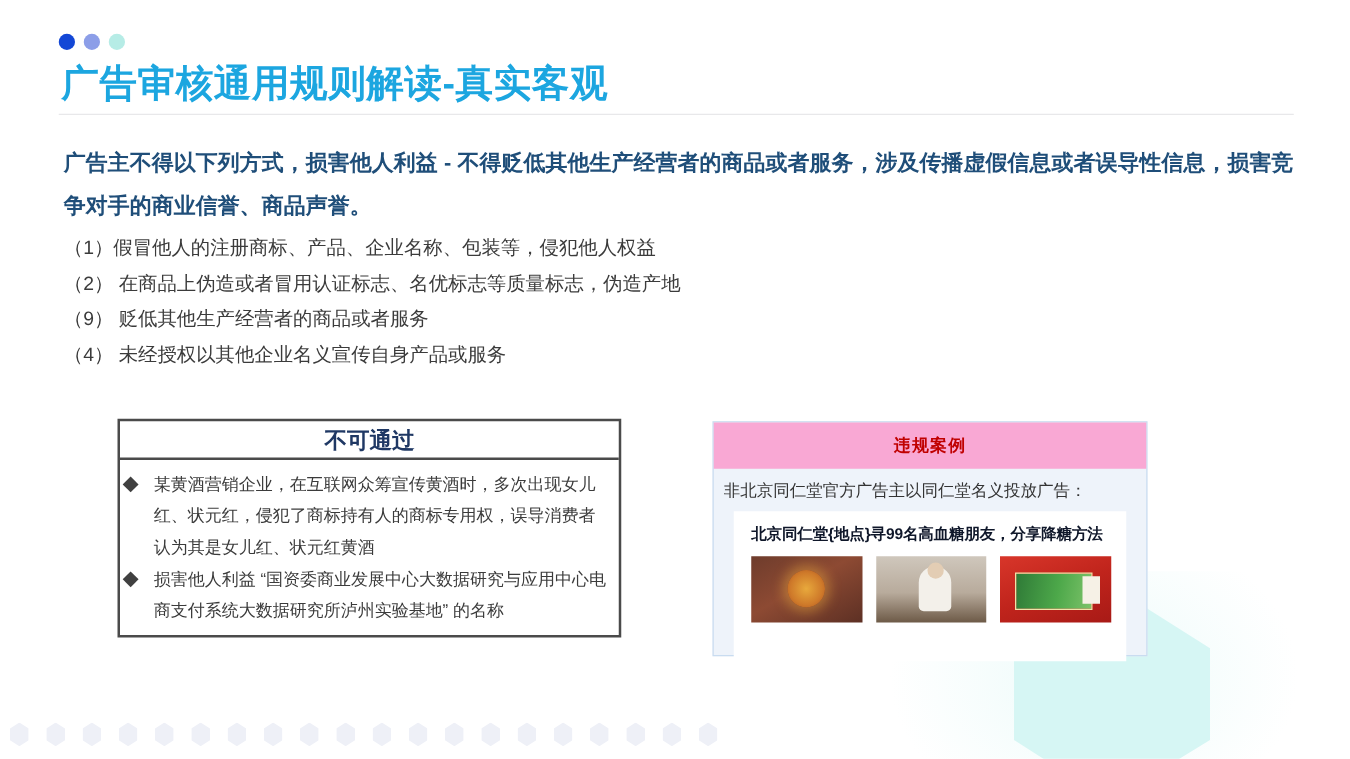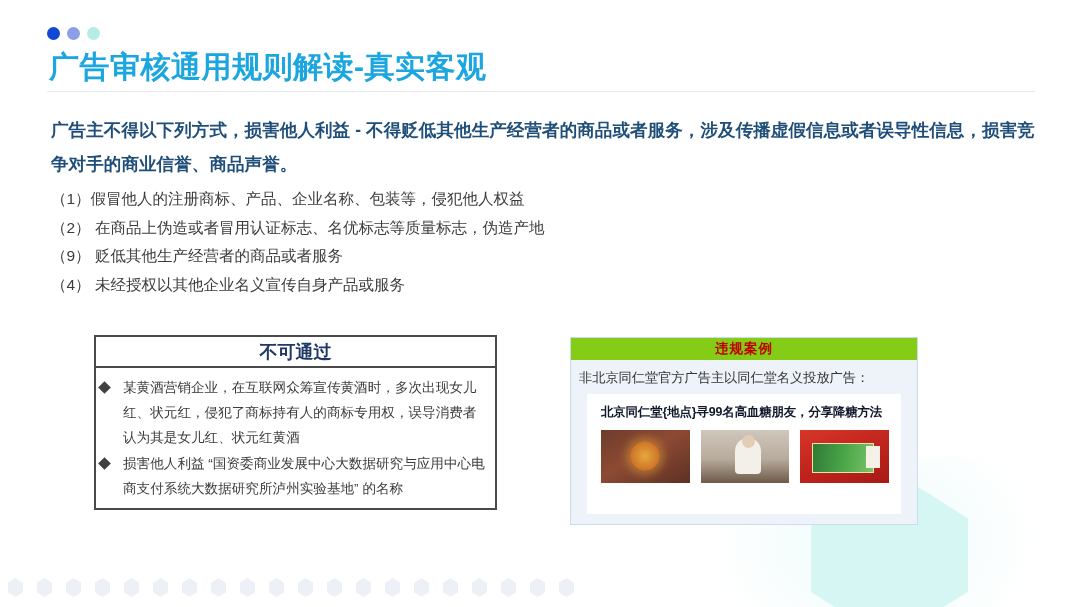--- a/index.html
+++ b/index.html
@@ -149,22 +149,22 @@
   
   #case-panel {
     position: absolute;
     left: 570px; top: 337px;
     width: 348px; height: 188px;
     background: #eef3fa;
     border: 1px solid #c9dcf0;
     z-index: 2;
   }
   #case-panel-header {
-    height: 22px;
-    background: #84cc16;
+    height: 37px;
+    background: #f9a8d4;
     display: flex;
     align-items: center;
     justify-content: center;
     font-size: 13.5px;
     font-weight: bold;
     color: #c00000;
     letter-spacing: 1px;
   }
   #case-caption {
     padding: 9px 0 7px 8px;

